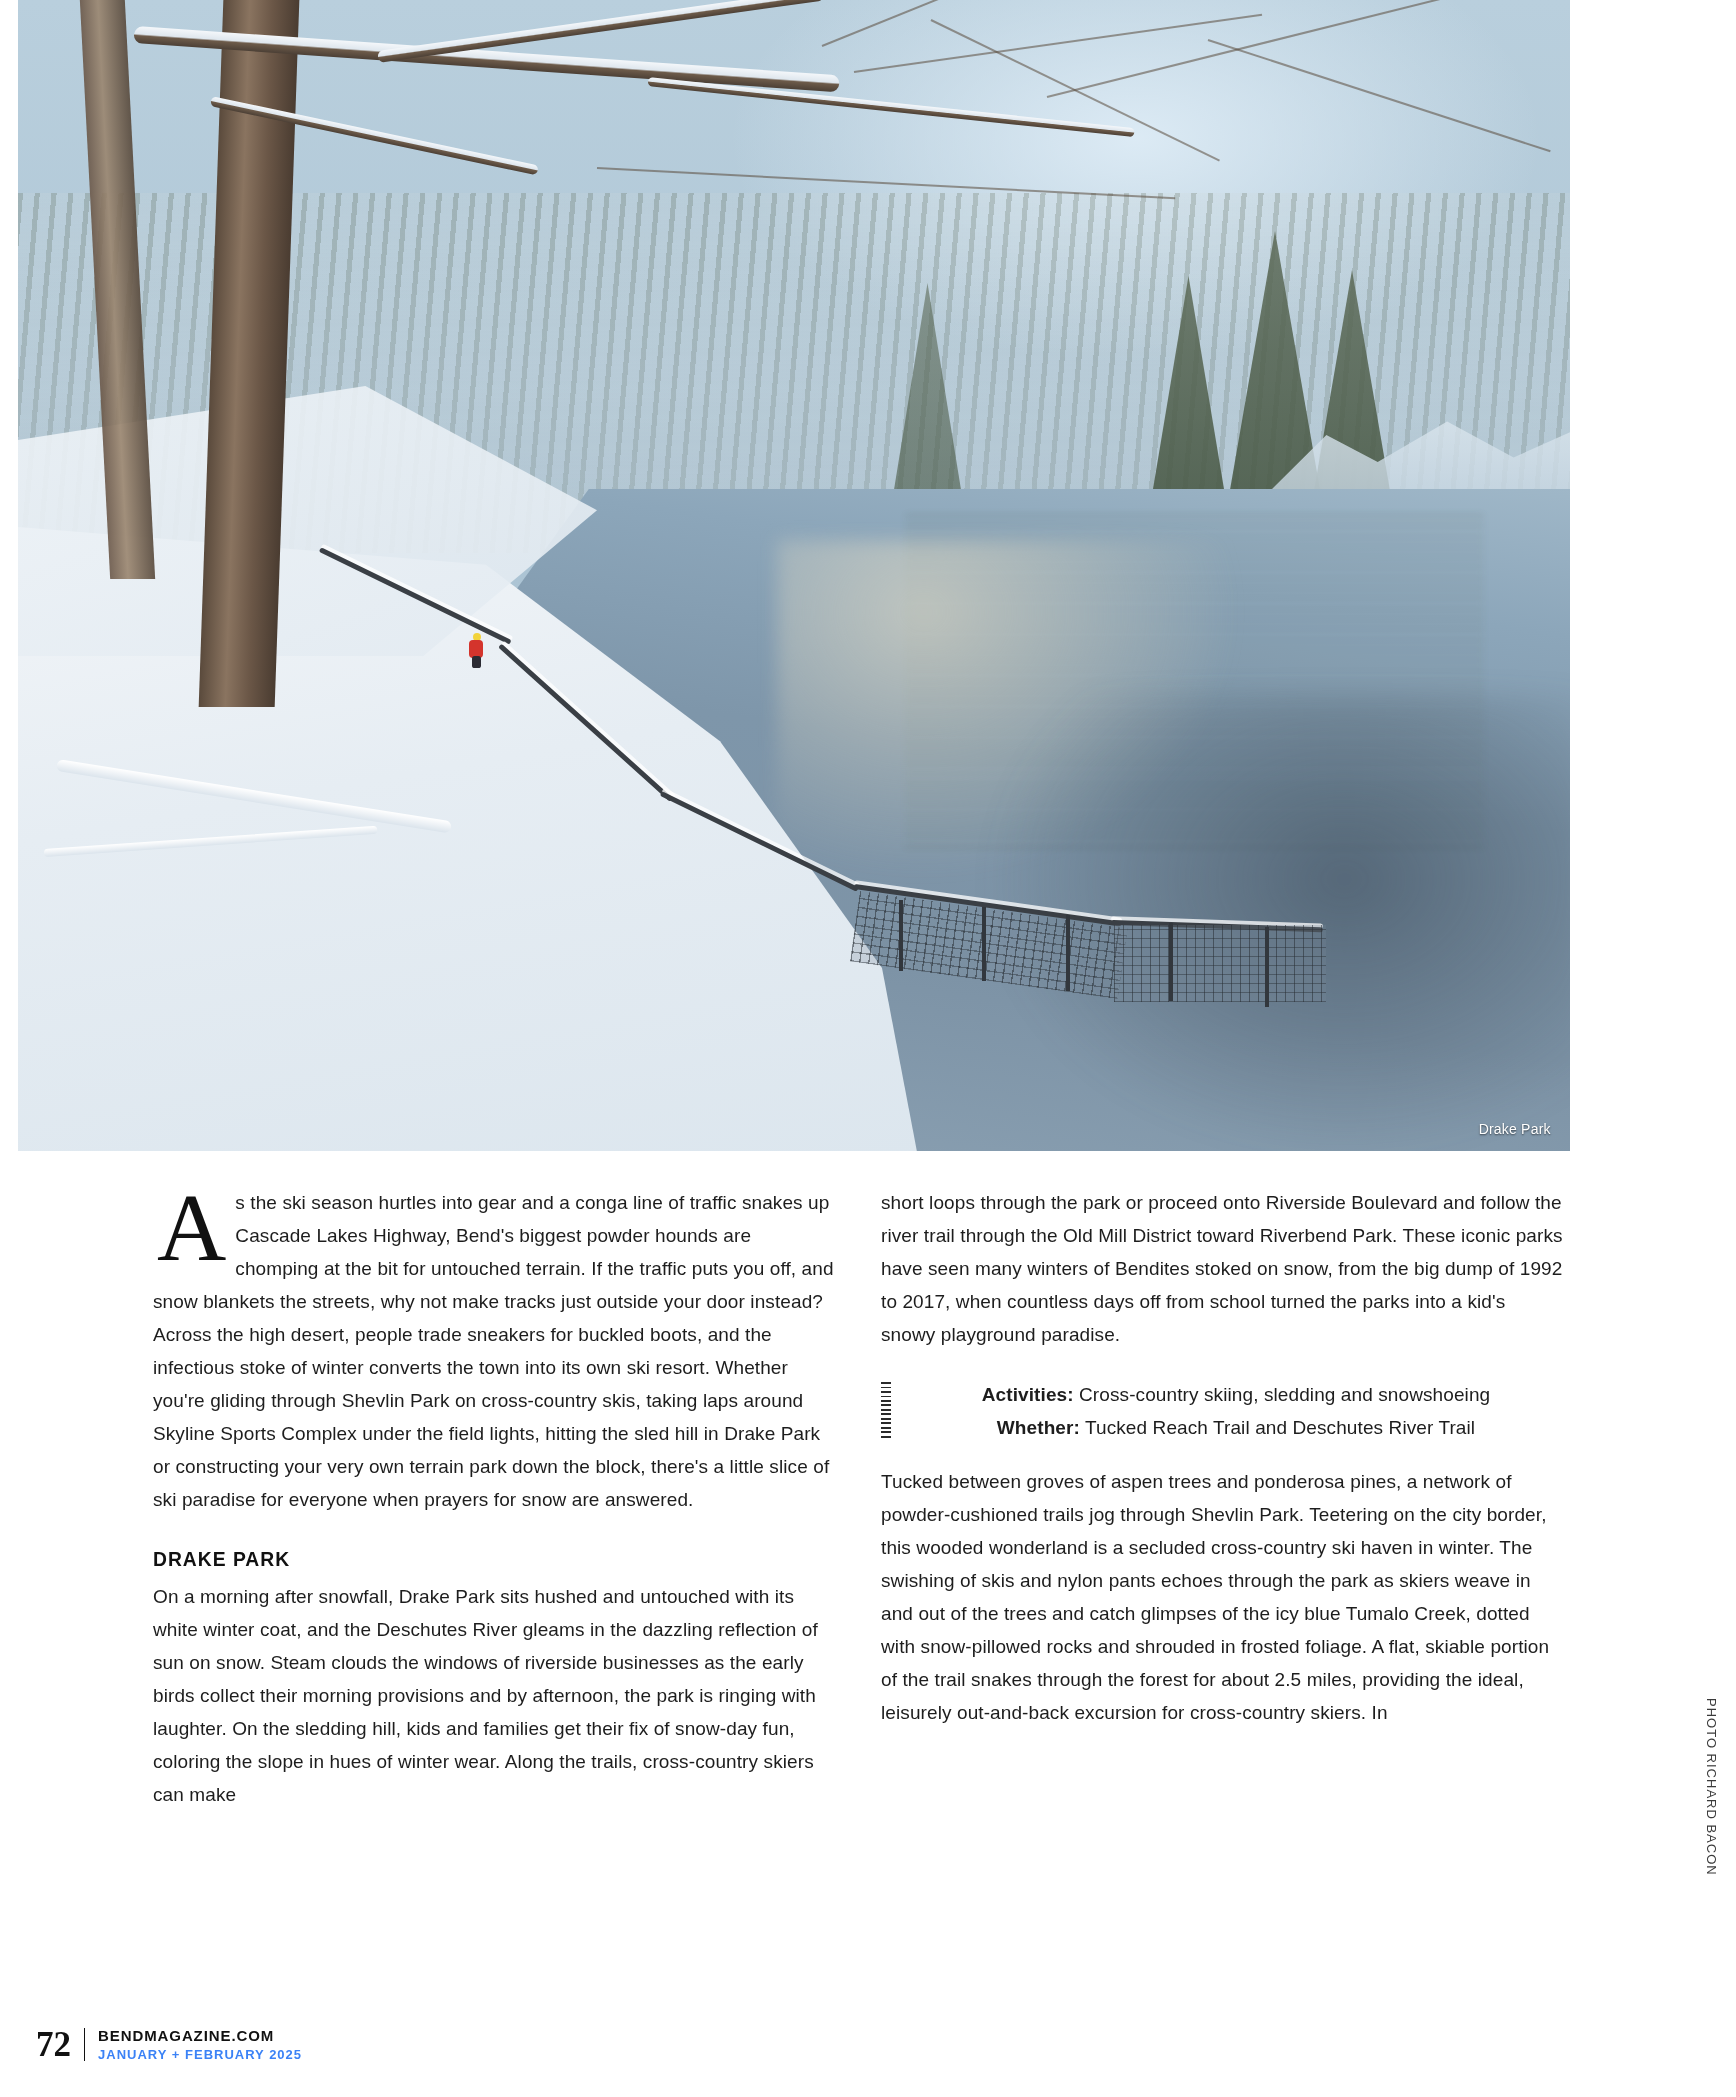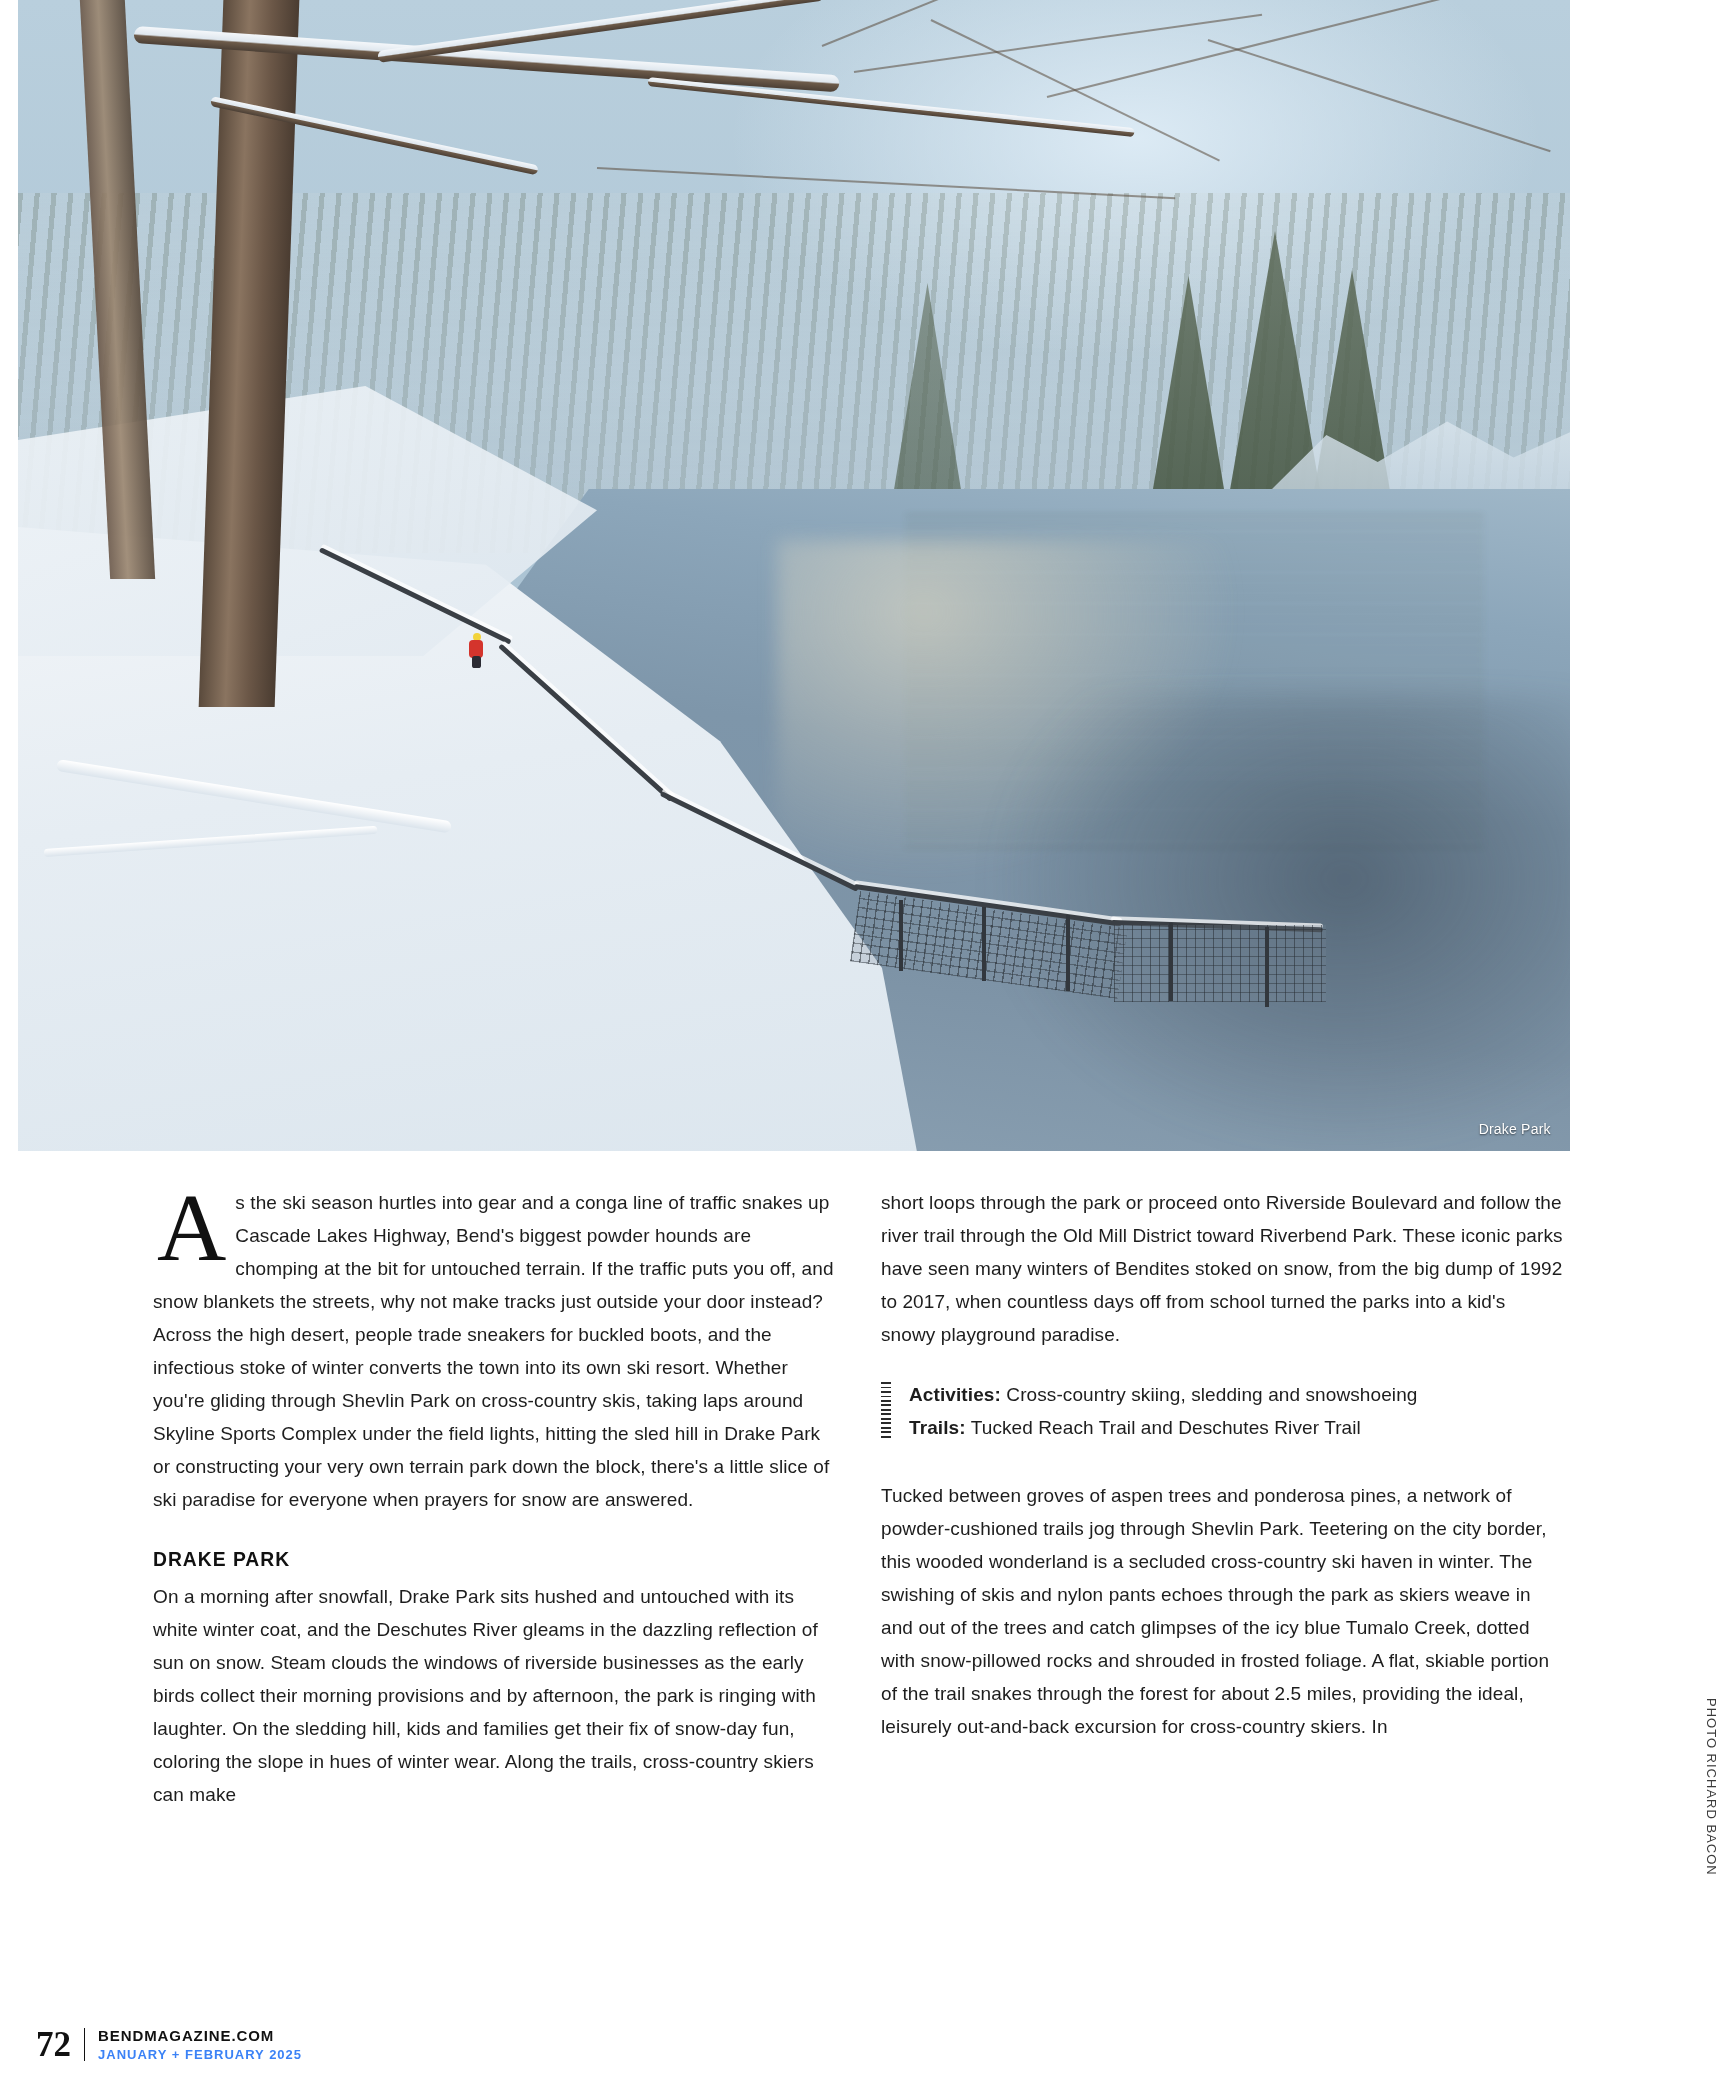--- a/index.html
+++ b/index.html
@@ -210,21 +210,22 @@
     font-size: 19.3px;
     font-weight: bold;
     letter-spacing: 1px;
     margin: 0 0 3.9px 0;
     color: #111;
   }
 
   .facts {
     position: relative;
     padding-left: 28px;
-    margin: 9px 0 35px 0;
+    margin: 9px 0 21px 0;
+    text-align: center;
   }
   .facts .bar {
     position: absolute;
     left: 0; top: 3.9px; bottom: 3.9px; width: 10.3px;
     background: repeating-linear-gradient(to bottom, #2b2b2b 0 1.9px, #ffffff 1.9px 4.5px);
   }
   .facts div { margin: 0; }
   .facts b { font-weight: bold; }
 
   
@@ -353,21 +354,21 @@
   <div class="col right">
     <p>short loops through the park or proceed onto Riverside Boulevard and follow the river trail through the Old Mill District toward Riverbend Park. These iconic parks have seen many winters of Bendites stoked on snow, from the big dump of 1992 to 2017, when countless days off from school turned the parks into a kid's snowy playground paradise.</p>
 
     <div class="facts">
       <div class="bar"></div>
       <div>
         <b>Activities:</b>
         <span>Cross-country skiing, sledding and snowshoeing</span>
       </div>
       <div>
-        <b>Trails:</b>
+        <b>Whether:</b>
         <span>Tucked Reach Trail and Deschutes River Trail</span>
       </div>
     </div>
 
     <p>Tucked between groves of aspen trees and ponderosa pines, a network of powder-cushioned trails jog through Shevlin Park. Teetering on the city border, this wooded wonderland is a secluded cross-country ski haven in winter. The swishing of skis and nylon pants echoes through the park as skiers weave in and out of the trees and catch glimpses of the icy blue Tumalo Creek, dotted with snow-pillowed rocks and shrouded in frosted foliage. A flat, skiable portion of the trail snakes through the forest for about 2.5 miles, providing the ideal, leisurely out-and-back excursion for cross-country skiers. In</p>
   </div>
 </div>
 
 <div class="side-credit">PHOTO RICHARD BACON</div>
 

